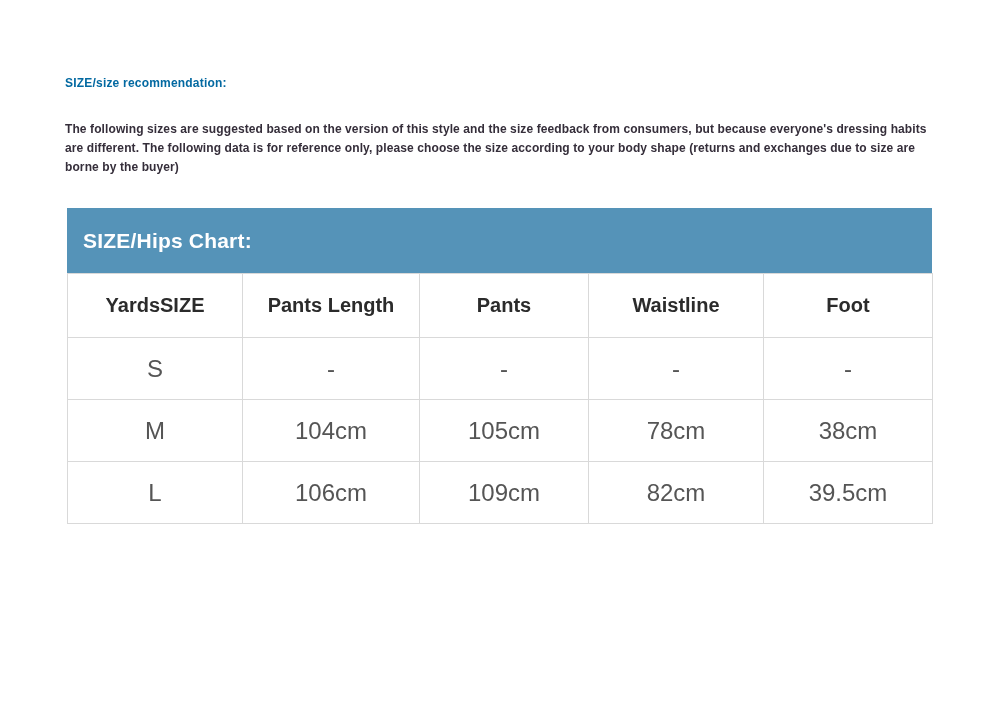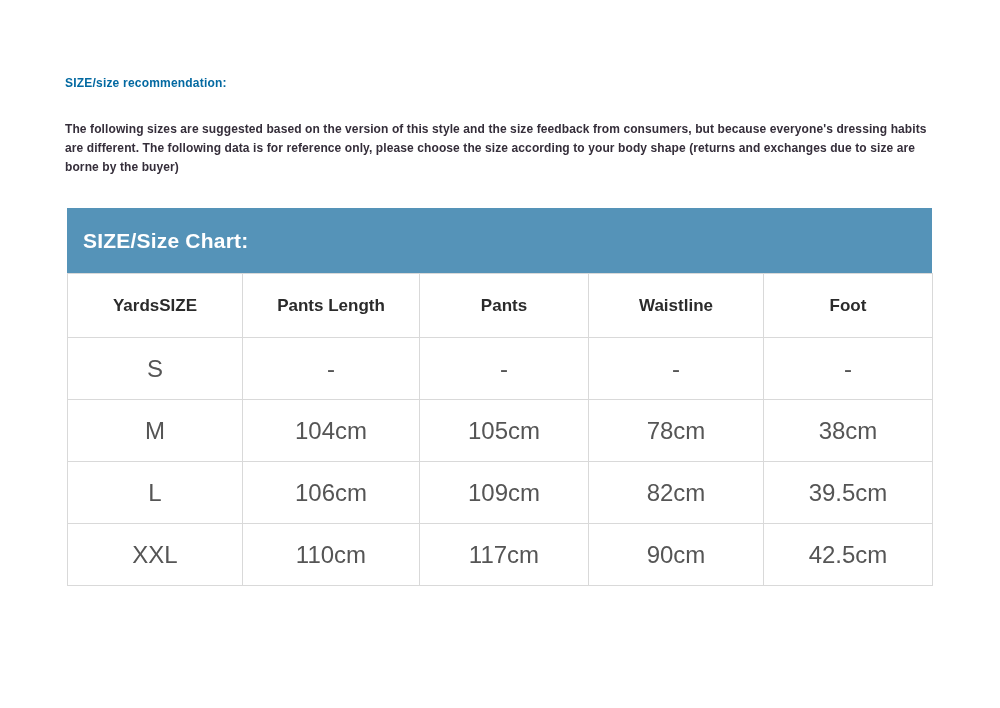--- a/index.html
+++ b/index.html
@@ -61,21 +61,21 @@
     background: #ffffff;
   }
   table.size-table td, table.size-table th {
     border: 1px solid #d9d9d9;
     text-align: center;
     vertical-align: middle;
     padding: 0;
   }
   table.size-table th {
     height: 63px;
-    font-size: 17px;
+    font-size: 20px;
     font-weight: bold;
     color: #2b2b2b;
   }
   table.size-table td {
     height: 61px;
     font-size: 24px;
     font-weight: normal;
     color: #555555;
   }
   col.c1 { width: 175px; }
@@ -87,21 +87,21 @@
 </head>
 <body>
 
 <div class="page-title">SIZE/size recommendation:</div>
 
 <div class="page-desc">The following sizes are suggested based on the version of this style and the size feedback from consumers, but because everyone's dressing habits are different. The following data is for reference only, please choose the size according to your body shape (returns and exchanges due to size are borne by the buyer)</div>
 
 <div class="chart-wrap">
 
   <div class="chart-banner">
-    <span class="chart-banner-title">SIZE/Size Chart:</span>
+    <span class="chart-banner-title">SIZE/Hips Chart:</span>
   </div>
 
   <table class="size-table">
     <colgroup>
       <col class="c1">
         <col class="c2">
         <col class="c3">
         <col class="c4">
         <col class="c5">
     </colgroup>
@@ -129,22 +129,15 @@
         <td>78cm</td>
         <td>38cm</td>
       </tr>
       <tr>
         <td>L</td>
         <td>106cm</td>
         <td>109cm</td>
         <td>82cm</td>
         <td>39.5cm</td>
       </tr>
-      <tr>
-        <td>XXL</td>
-        <td>110cm</td>
-        <td>117cm</td>
-        <td>90cm</td>
-        <td>42.5cm</td>
-      </tr>
     </tbody>
   </table>
 </div>
 
 </body></html>

